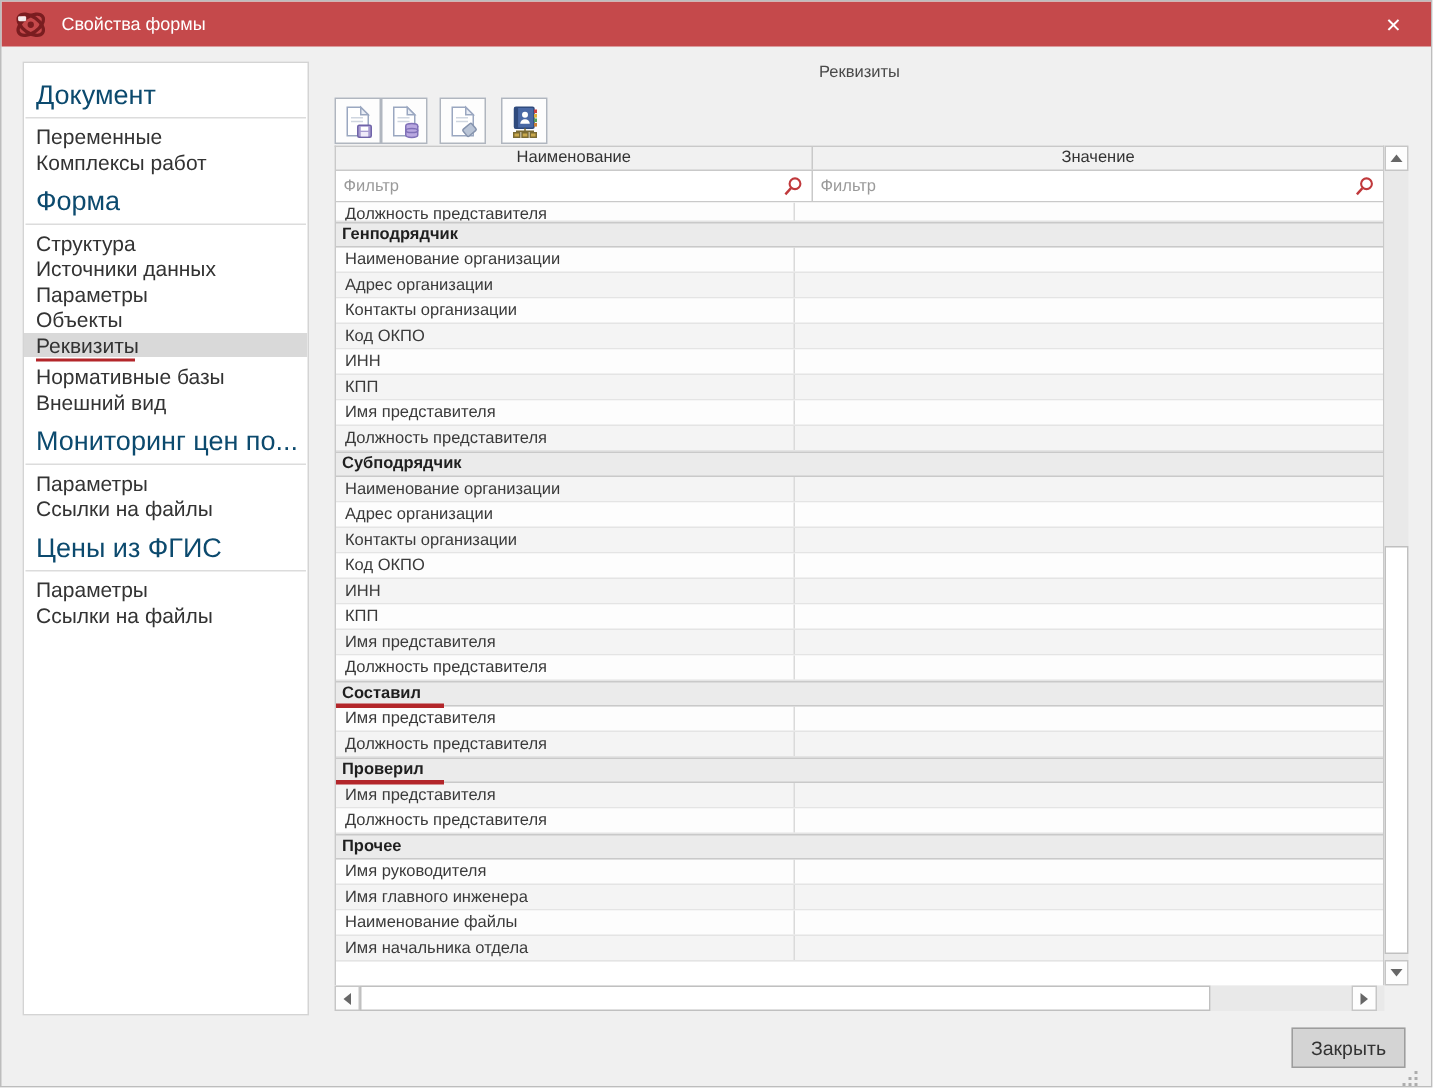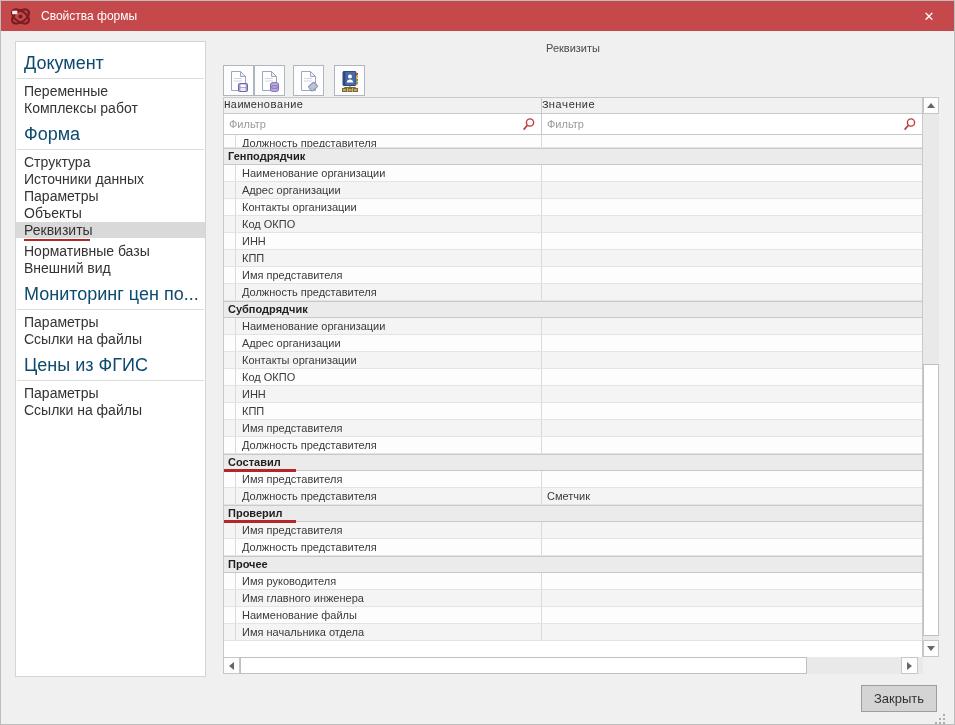--- a/index.html
+++ b/index.html
@@ -24,36 +24,36 @@
   
   .page-title { position:absolute; left:222px; top:41px; width:700px; text-align:center; font-size:11px; color:#4a4a4a; }
 
   
   .tb-btn { position:absolute; top:64px; width:31px; height:31px; background:#fdfdfd; border:1px solid #b0b6bf; display:flex; align-items:center; justify-content:center; }
   .tb-btn svg { width:24px; height:24px; }
 
   
   .tbl { position:absolute; left:222px; top:96px; width:700px; height:560px; background:#fff; border-left:1px solid #c9c9c9; border-right:1px solid #c9c9c9; border-top:1px solid #c9c9c9; }
   .tbl-head { display:flex; height:16px; background:#f1f1f1; border-bottom:1px solid #c9c9c9; }
-  .th { font-size:11px; color:#333; line-height:15px; overflow:hidden;font-family:Liberation Mono, monospace; }
+  .th { font-size:11px; color:#333; text-align:center; line-height:15px; overflow:hidden; }
   .th-name { width:318px; border-right:1px solid #c9c9c9; }
   .th-value { flex:1; }
   .tbl-filter { display:flex; height:21px; border-bottom:1px solid #c9c9c9; }
   .fcell { position:relative; height:100%; background:#fff; }
   .fcell-name { width:318px; border-right:1px solid #c9c9c9; }
   .fcell-value { flex:1; }
   .fcell input { position:absolute; inset:0; border:none; outline:none; width:100%; height:100%; font-family:Liberation Sans, sans-serif;
                  font-size:11px; color:#444; padding-left:5px; background:transparent; }
   .fcell input::placeholder { color:#9a9a9a; opacity:1; }
   .fcell .mag { position:absolute; right:5px; top:3px; width:15px; height:15px; }
 
   .tbl-body { position:relative; }
   .group-row { position:relative; height:17px; background:#ebebeb; border-top:1px solid #c9c9c9; border-bottom:1px solid #c9c9c9;
                font-size:11px; font-weight:bold; color:#1f1f1f; padding-left:4px; line-height:14px; }
-  .data-row { display:flex; height:17px; border-bottom:1px solid #e4e4e4; }
+  .data-row { display:flex; height:17px; border-bottom:1px solid #e4e4e4;flex-direction:column; }
   .data-row.partial { height:13px; overflow:hidden; }
   .data-row.partial .row-name span, .data-row.partial .row-value span { margin-top:-4px; display:inline-block; }
   .shade-a { background:#fdfdfd; }
   .shade-b { background:#f4f4f4; }
   .row-indent { width:12px; flex:none; border-right:1px solid #dadada; }
   .row-name { width:306px; flex:none; border-right:1px solid #dadada; font-size:11px; color:#3a3a3a; line-height:16px;
               padding-left:6px; white-space:nowrap; overflow:hidden; }
   .row-value { flex:1; font-size:11px; color:#3a3a3a; line-height:16px; padding-left:5px; white-space:nowrap; overflow:hidden; }
   .red-underline { position:absolute; left:0; bottom:-2px; width:72px; height:3px; background:#b3262a; z-index:4; }
 

